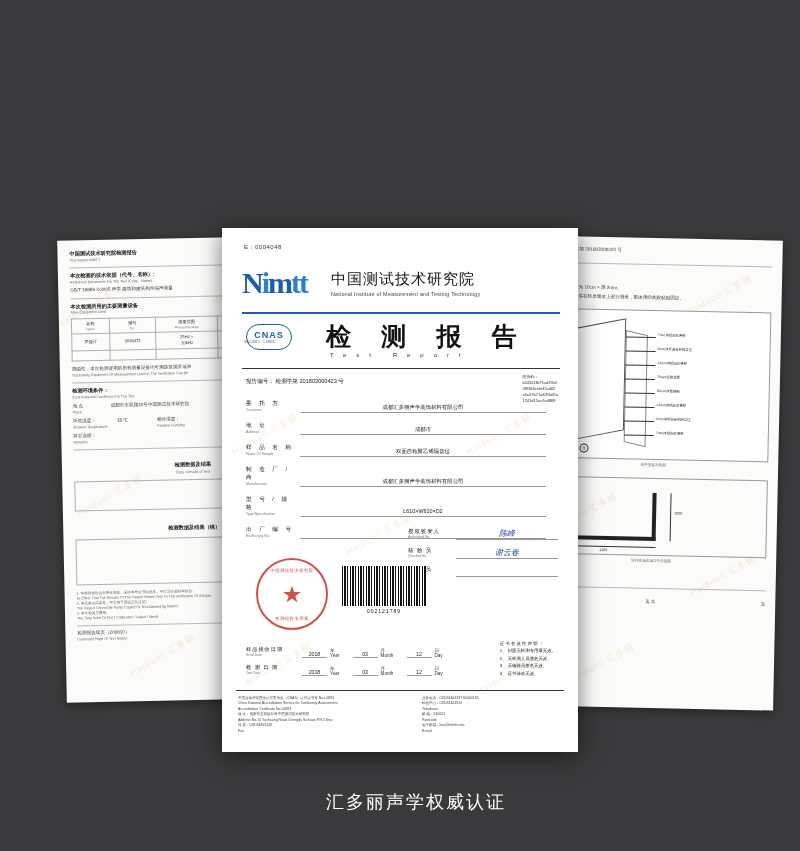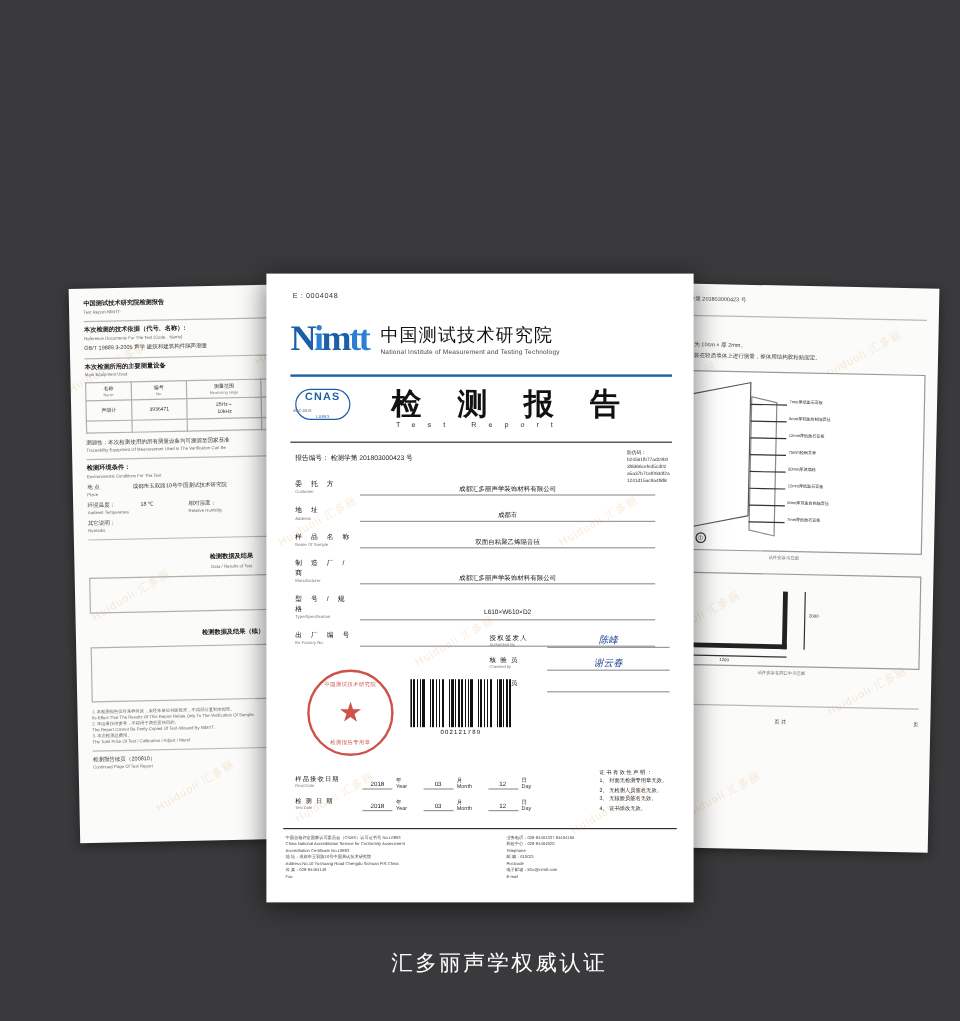--- a/index.html
+++ b/index.html
@@ -98,38 +98,38 @@
   .bigbox {
     border: .5px solid #b0b0b0;
     height: 64px;
   }
   .code-no {
     position: absolute; left: 22px; top: 16px;
     font-size: 6px; color: #333; letter-spacing: .5px;
   }
   .nimtt-row {
     position: absolute; left: 20px; top: 40px;
-    width: 318px; display: flex; align-items: center; gap: 10px;
+    width: 318px; display: flex; align-items: center; gap: 24px;
   }
   .nimtt-logo {
     font-size: 30px; font-weight: bold; color: #1b5fa8;
     letter-spacing: -2px; line-height: 1; font-family: "Liberation Serif", serif;
   }
   .nimtt-logo .acc { color: #2b7fd4; }
   .inst-cn { font-size: 15px; color: #111; letter-spacing: 1px; }
   .inst-en { font-size: 5.4px; color: #444; letter-spacing: .2px; margin-top: 2px; }
   .blue-rule {
     position: absolute; left: 20px; top: 84px; width: 318px;
     height: 2px; background: #1b5fa8;
   }
   .cnas-badge {
     position: absolute; left: 24px; top: 96px;
     width: 46px; height: 26px;
     border: 1.2px solid #1b5fa8; border-radius: 13px;
-    display: flex; flex-direction: column; align-items: center; justify-content: space-between;
+    display: flex; flex-direction: column; align-items: center; justify-content: center;
     color: #1b5fa8;
   }
   .cnas-badge .c1 { font-size: 9px; font-weight: bold; letter-spacing: 1px; }
   .cnas-badge .c2 { font-size: 3.4px; letter-spacing: .3px; }
   .title-cn {
     position: absolute; left: 104px; top: 92px;
     font-size: 25px; letter-spacing: 12px; color: #111;
     font-family: "Liberation Serif", serif; font-weight: bold;
   }
   .title-en {

